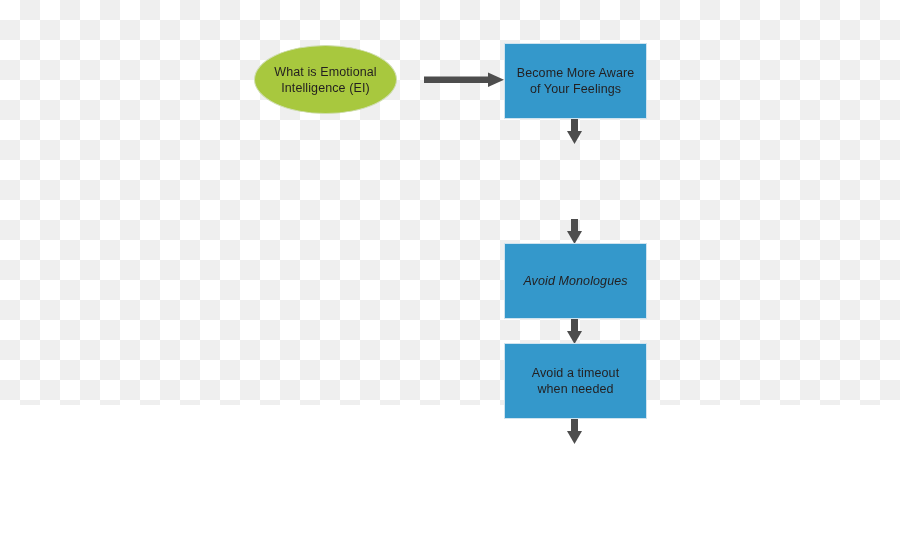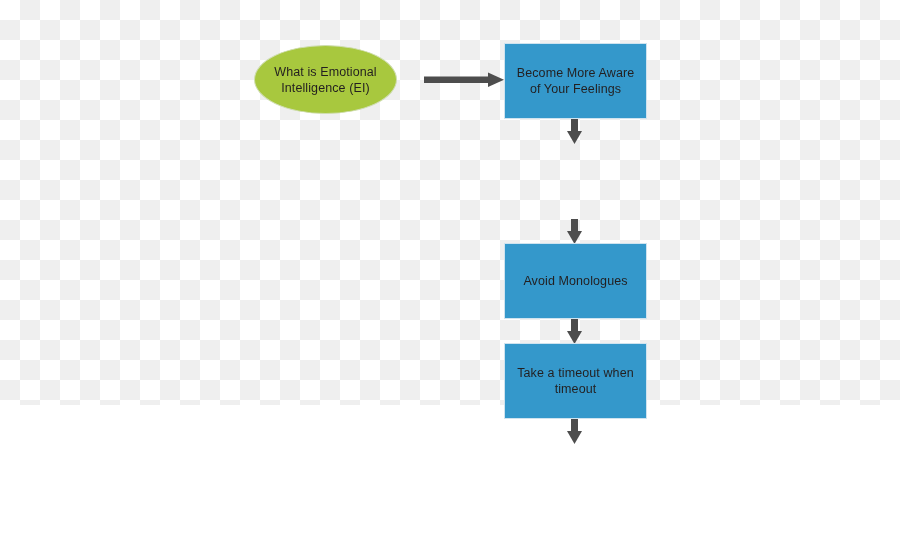--- a/index.html
+++ b/index.html
@@ -90,33 +90,33 @@
   </div>
 
 
   <div class="connector" style="left:563px; top:219px; width:24px; height:25px;">
     <svg width="24" height="25" viewBox="0 0 24 25">
       <rect x="8" y="0" width="7" height="15" fill="#4d4d4d"></rect>
       <polygon points="4,12 19,12 11.5,25" fill="#4d4d4d"></polygon>
     </svg>
   </div>
 
-  <div class="node process-box" style="left:504px; top:243px; width:143px; height:76px;">
+  <div class="node process-box" style="left:504px; top:243px; width:143px; height:76px;font-style:italic;">
     <span>Avoid Monologues</span>
   </div>
 
   <div class="connector" style="left:563px; top:319px; width:24px; height:25px;">
     <svg width="24" height="25" viewBox="0 0 24 25">
       <rect x="8" y="0" width="7" height="15" fill="#4d4d4d"></rect>
       <polygon points="4,12 19,12 11.5,25" fill="#4d4d4d"></polygon>
     </svg>
   </div>
 
   <div class="node process-box" style="left:504px; top:343px; width:143px; height:76px;">
-    <span>Take a timeout when timeout</span>
+    <span>Avoid a timeout when needed</span>
   </div>
 
   <div class="connector" style="left:563px; top:419px; width:24px; height:25px;">
     <svg width="24" height="25" viewBox="0 0 24 25">
       <rect x="8" y="0" width="7" height="15" fill="#4d4d4d"></rect>
       <polygon points="4,12 19,12 11.5,25" fill="#4d4d4d"></polygon>
     </svg>
   </div>
 
 

